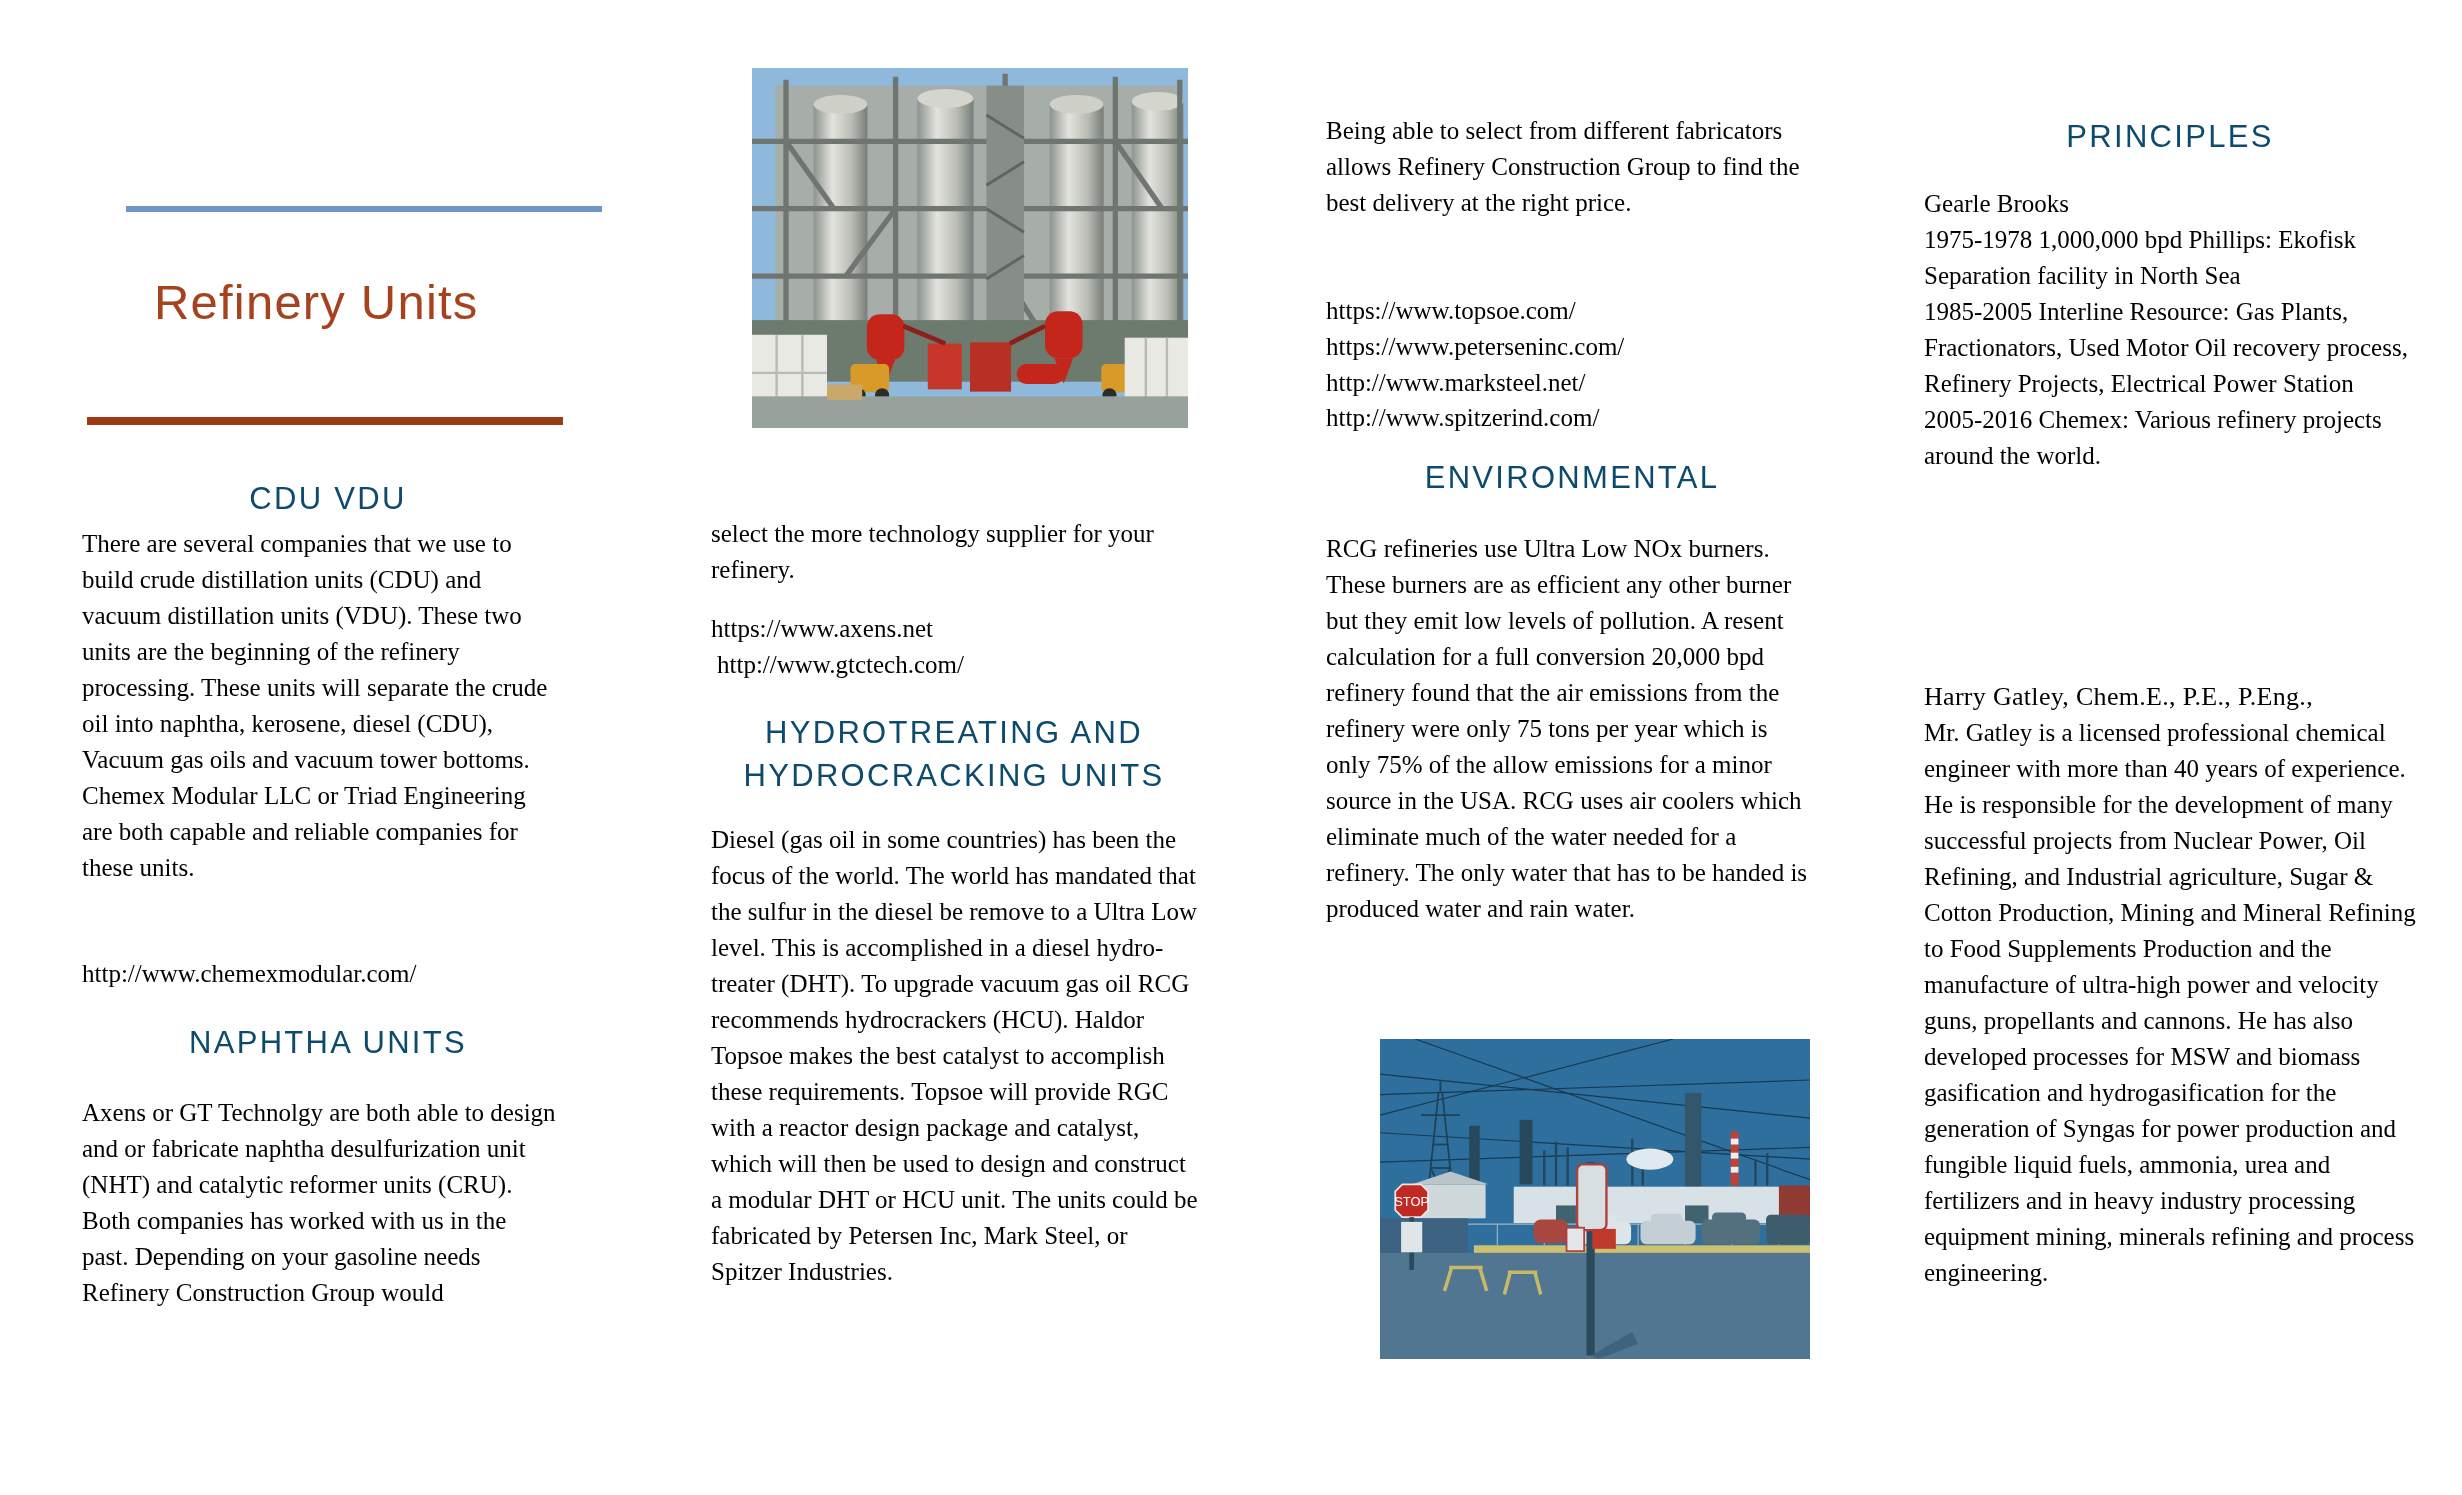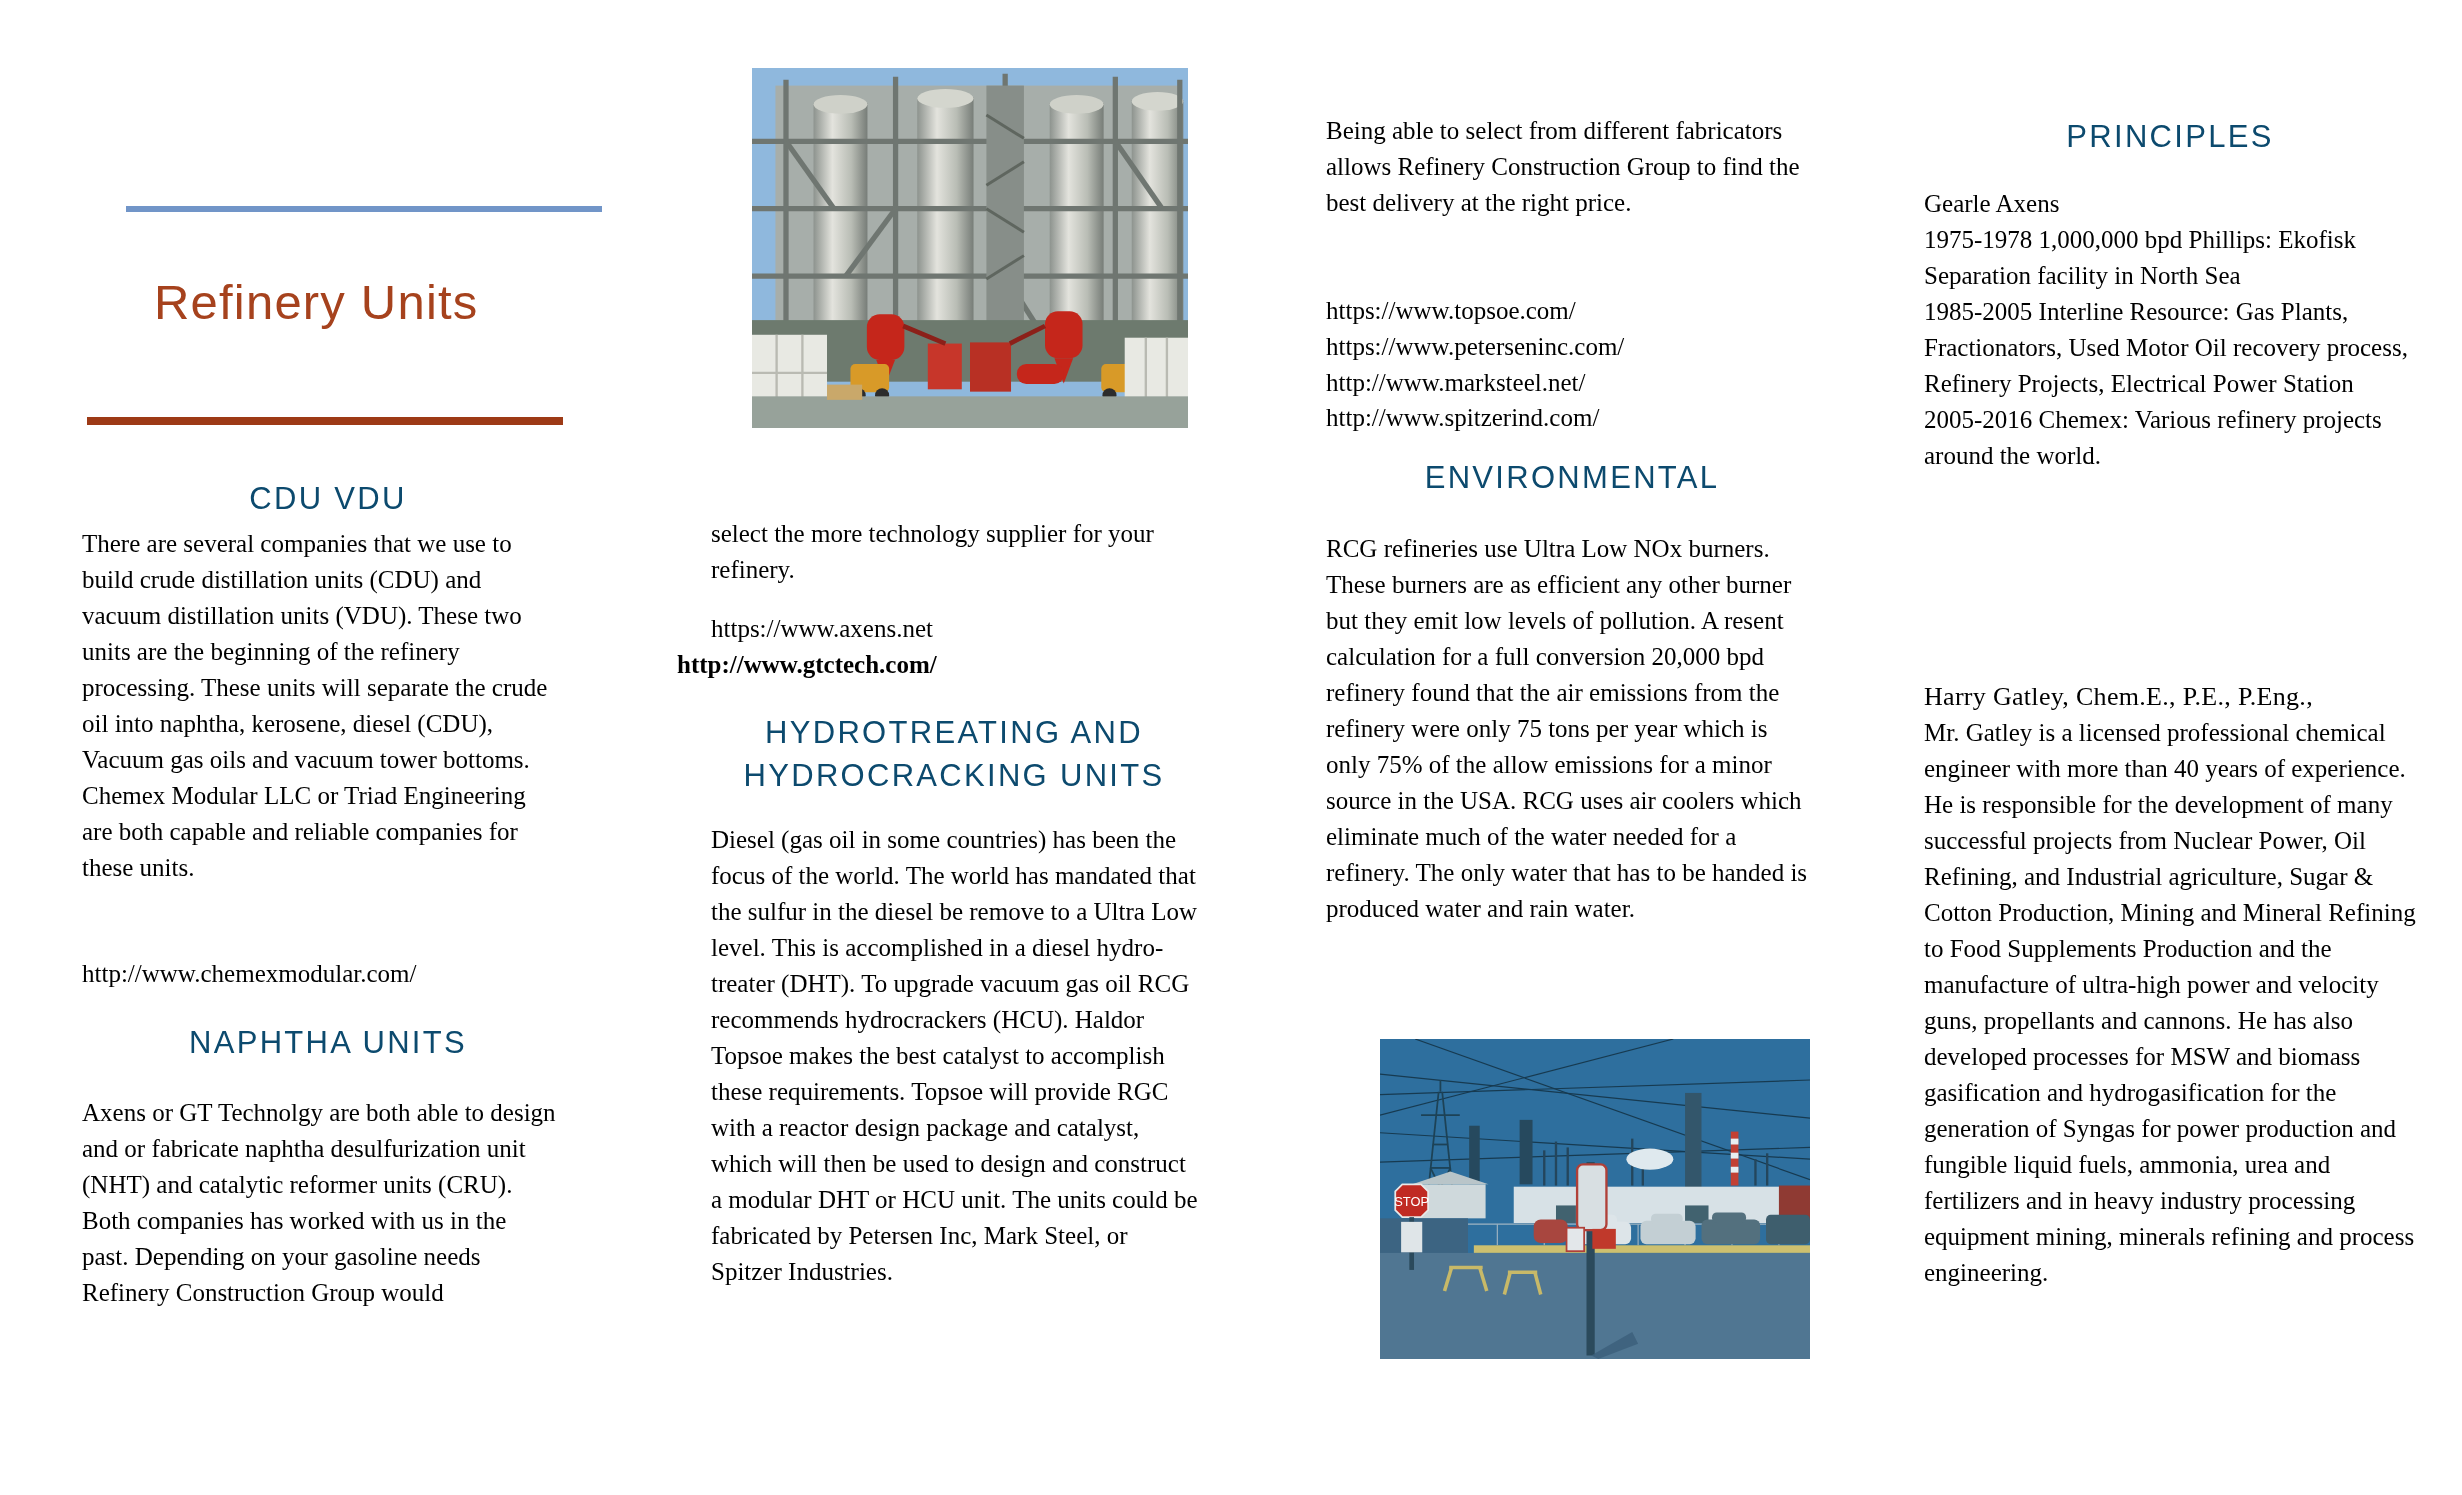--- a/index.html
+++ b/index.html
@@ -124,21 +124,21 @@
       <line x1="708" y1="460" x2="708" y2="582" stroke="#b9bab2" stroke-width="4"></line>
     </g>
     <rect x="0" y="560" width="744" height="54" fill="#97a29a"></rect>
     <rect x="128" y="540" width="60" height="26" fill="#c9a86a"></rect>
   </svg>
 </div>
 
 <div class="abs body-text" style="left:711px;top:516px;width:487px;">select the more technology supplier for your refinery.</div>
 
 <a class="abs url-line" style="left:711px;top:611px;width:487px;">https://www.axens.net</a>
-<a class="abs url-line" style="left:677px;top:647px;width:487px;font-weight:bold;">http://www.gtctech.com/</a>
+<a class="abs url-line" style="left:717px;top:647px;width:487px;">http://www.gtctech.com/</a>
 
 <div class="abs sect-head" style="left:705px;top:711px;width:498px;">HYDROTREATING AND HYDROCRACKING UNITS</div>
 
 <div class="abs body-text" style="left:711px;top:822px;width:487px;">Diesel (gas oil in some countries) has been the focus of the world.  The world has mandated that the sulfur in the diesel be remove to a Ultra Low level.  This is accomplished in a diesel hydro-treater (DHT).  To upgrade vacuum gas oil RCG recommends hydrocrackers (HCU). Haldor Topsoe makes the best catalyst to accomplish these requirements.   Topsoe will provide RGC with a reactor design package and catalyst, which will then be used to design and construct a modular DHT or HCU unit.  The units could be fabricated by Petersen Inc, Mark Steel, or Spitzer Industries.</div>
 
 <div class="abs body-text" style="left:1326px;top:113px;width:487px;">Being able to select from  different fabricators allows Refinery Construction Group to find the best delivery at the right price.</div>
 
 <a class="abs url-line" style="left:1326px;top:293px;width:487px;">https://www.topsoe.com/</a>
 <a class="abs url-line" style="left:1326px;top:329px;width:487px;">https://www.peterseninc.com/</a>
 <a class="abs url-line" style="left:1326px;top:365px;width:487px;">http://www.marksteel.net/</a>
@@ -241,21 +241,21 @@
     <g>
       <rect x="318" y="322" width="30" height="40" fill="#e3e7ea" stroke="#b04038" stroke-width="3"></rect>
       <rect x="362" y="324" width="40" height="34" fill="#c0392b"></rect>
     </g>
   </svg>
 </div>
 
 <div class="abs sect-head" style="left:1924px;top:115px;width:492px;">PRINCIPLES</div>
 
 <div class="abs" style="left:1924px;top:186px;width:492px;">
-  <div class="resume-line">Gearle Axens</div>
+  <div class="resume-line">Gearle Brooks</div>
   <div class="resume-line">1975-1978 1,000,000 bpd Phillips: Ekofisk Separation facility in North Sea</div>
   <div class="resume-line">1985-2005 Interline Resource: Gas Plants, Fractionators, Used Motor Oil recovery process, Refinery Projects, Electrical Power Station</div>
   <div class="resume-line">2005-2016 Chemex: Various refinery projects around the world.</div>
 </div>
 
 <div class="abs sans-line" style="left:1924px;top:679px;width:492px;font-family:Liberation Serif, serif;">Harry Gatley, Chem.E., P.E., P.Eng.,</div>
 
 <div class="abs body-text" style="left:1924px;top:715px;width:492px;">Mr. Gatley is a licensed professional chemical engineer with more than 40 years of experience. He is responsible for the development of many successful projects from Nuclear Power, Oil Refining, and Industrial agriculture, Sugar &amp; Cotton Production, Mining and Mineral Refining to Food Supplements Production and the manufacture of ultra-high power and velocity guns, propellants and cannons.  He has also developed processes for MSW and biomass gasification and hydrogasification for the generation of  Syngas for power production and fungible liquid fuels, ammonia, urea and fertilizers and in heavy industry processing equipment mining, minerals refining and process engineering.</div>
 
 

